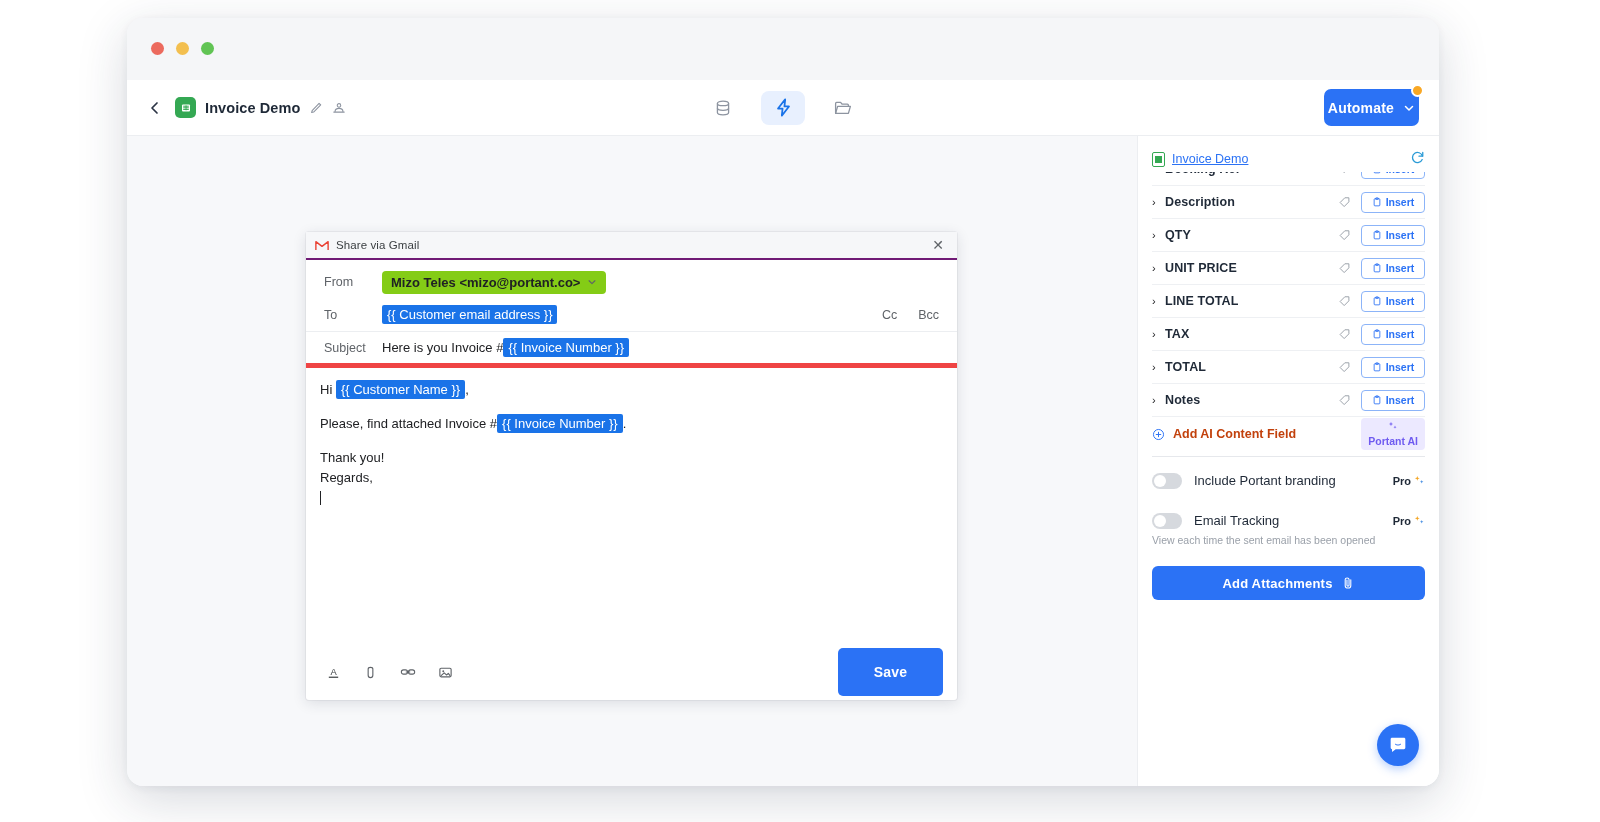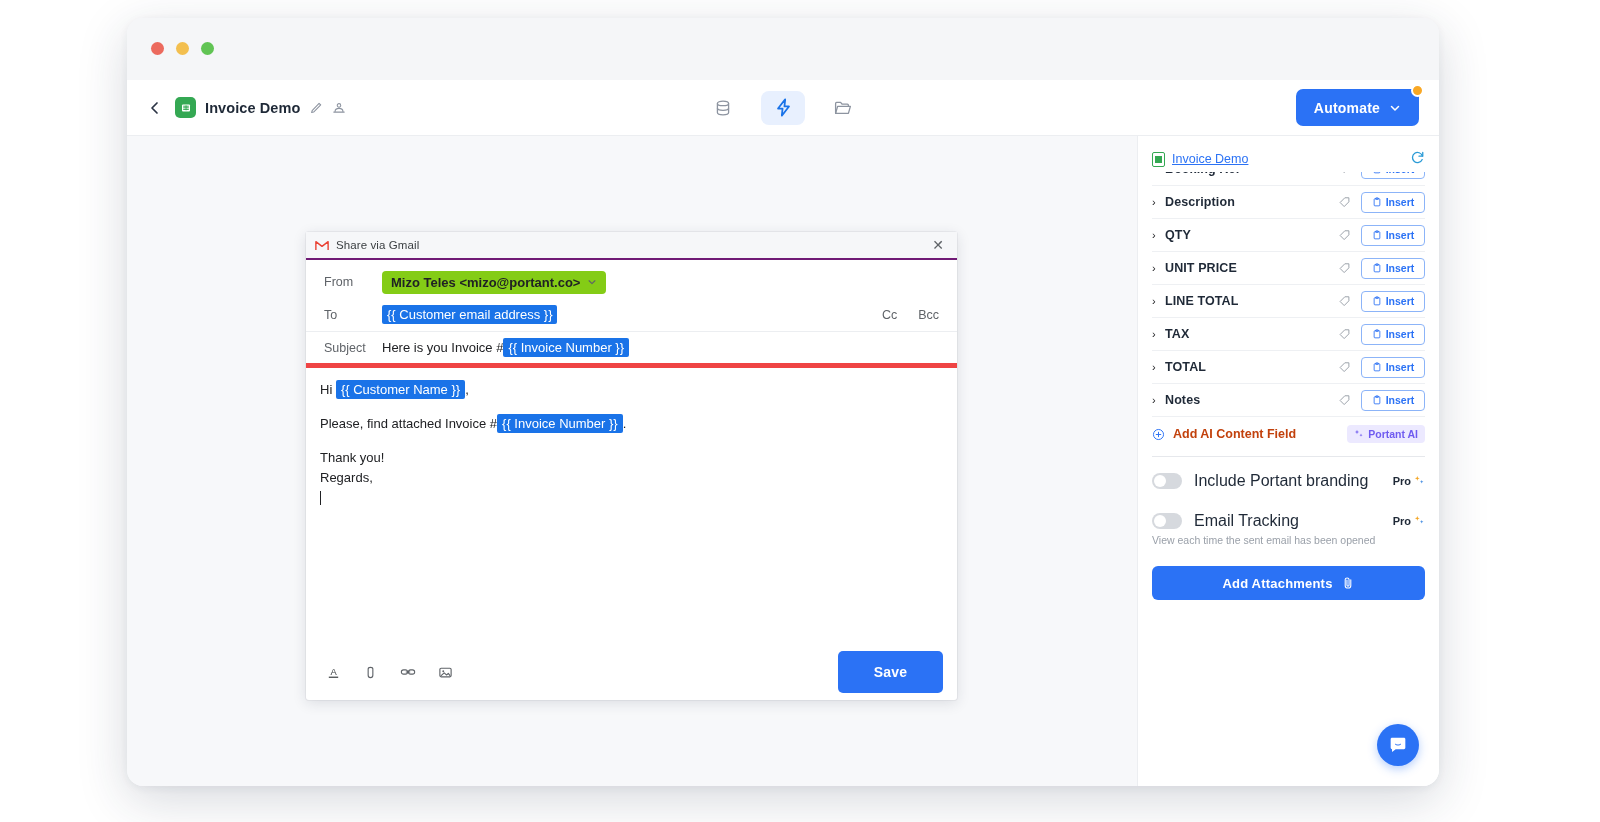--- a/index.html
+++ b/index.html
@@ -64,21 +64,21 @@
   }
   .ctool {
     width: 44px; height: 34px; border-radius: 8px;
     display: flex; align-items: center; justify-content: center;
     cursor: pointer;
   }
   .ctool.active { background: #e8f0fe; }
 
   #automate-wrap { position: absolute; right: 20px; top: 9px; }
   #automate-btn {
-    height: 37px; padding: 0 18px;
+    height: 37px; padding: 0 4px;
     background: #2b72f5; color: #fff;
     border: none; border-radius: 7px;
     font-family: "Liberation Sans", sans-serif;
     font-size: 14px; font-weight: 700; letter-spacing: .2px;
     display: flex; align-items: center; gap: 9px;
     cursor: pointer;
   }
   #automate-dot {
     position: absolute; right: -5px; top: -5px;
     width: 13px; height: 13px; border-radius: 50%;
@@ -155,21 +155,21 @@
   }
 
   #compose-footer {
     height: 56px; display: flex; align-items: center;
     padding: 0 14px 0 20px;
   }
   #footer-icons { display: flex; align-items: center; gap: 22px; }
   .fico { cursor: pointer; display: inline-flex; color: #5f6368; }
   #save-btn {
     margin-left: auto;
-    width: 105px; height: 42px;
+    width: 105px; height: 48px;
     background: #2b72f5; color: #fff;
     border: none; border-radius: 5px;
     font-family: "Liberation Sans", sans-serif;
     font-size: 14px; font-weight: 700; letter-spacing: .2px;
     cursor: pointer;
   }
 
   
   #right-panel {
     width: 302px;
@@ -229,35 +229,36 @@
   #ai-label {
     font-size: 12.5px; font-weight: 700; color: #c2410c; margin-left: 8px;
   }
   #ai-badge {
     margin-left: auto;
     background: #ece9ff; color: #6f5bf0;
     font-size: 10.5px; font-weight: 700;
     padding: 3px 7px; border-radius: 4px;
     display: flex; align-items: center; gap: 4px;
     cursor: pointer;
+    flex-direction: column;
   }
   #panel-sep { height: 1px; background: #e6e8ec; margin: 6px 0 0 0; }
 
   .toggle-row {
     display: flex; align-items: center; height: 33px; margin-top: 7px;
   }
   .switch {
     width: 30px; height: 16px; border-radius: 9px;
     background: #d6d9de; position: relative; flex: none; cursor: pointer;
   }
   .switch::after {
     content: ""; position: absolute; left: 2px; top: 2px;
     width: 12px; height: 12px; border-radius: 50%; background: #fff;
   }
-  .toggle-label { font-size: 16px; color: #1f2937; margin-left: 12px; font-weight: 400; }
+  .toggle-label { font-size: 13px; color: #1f2937; margin-left: 12px; font-weight: 400; }
   .pro-badge {
     margin-left: auto; display: flex; align-items: center; gap: 3px;
     font-size: 11px; font-weight: 700; color: #1f2937;
   }
   #tracking-note {
     font-size: 10.5px; color: #9aa0a9; margin-top: -3px;
   }
   #add-attachments {
     margin-top: 20px;
     height: 34px; width: 100%;

